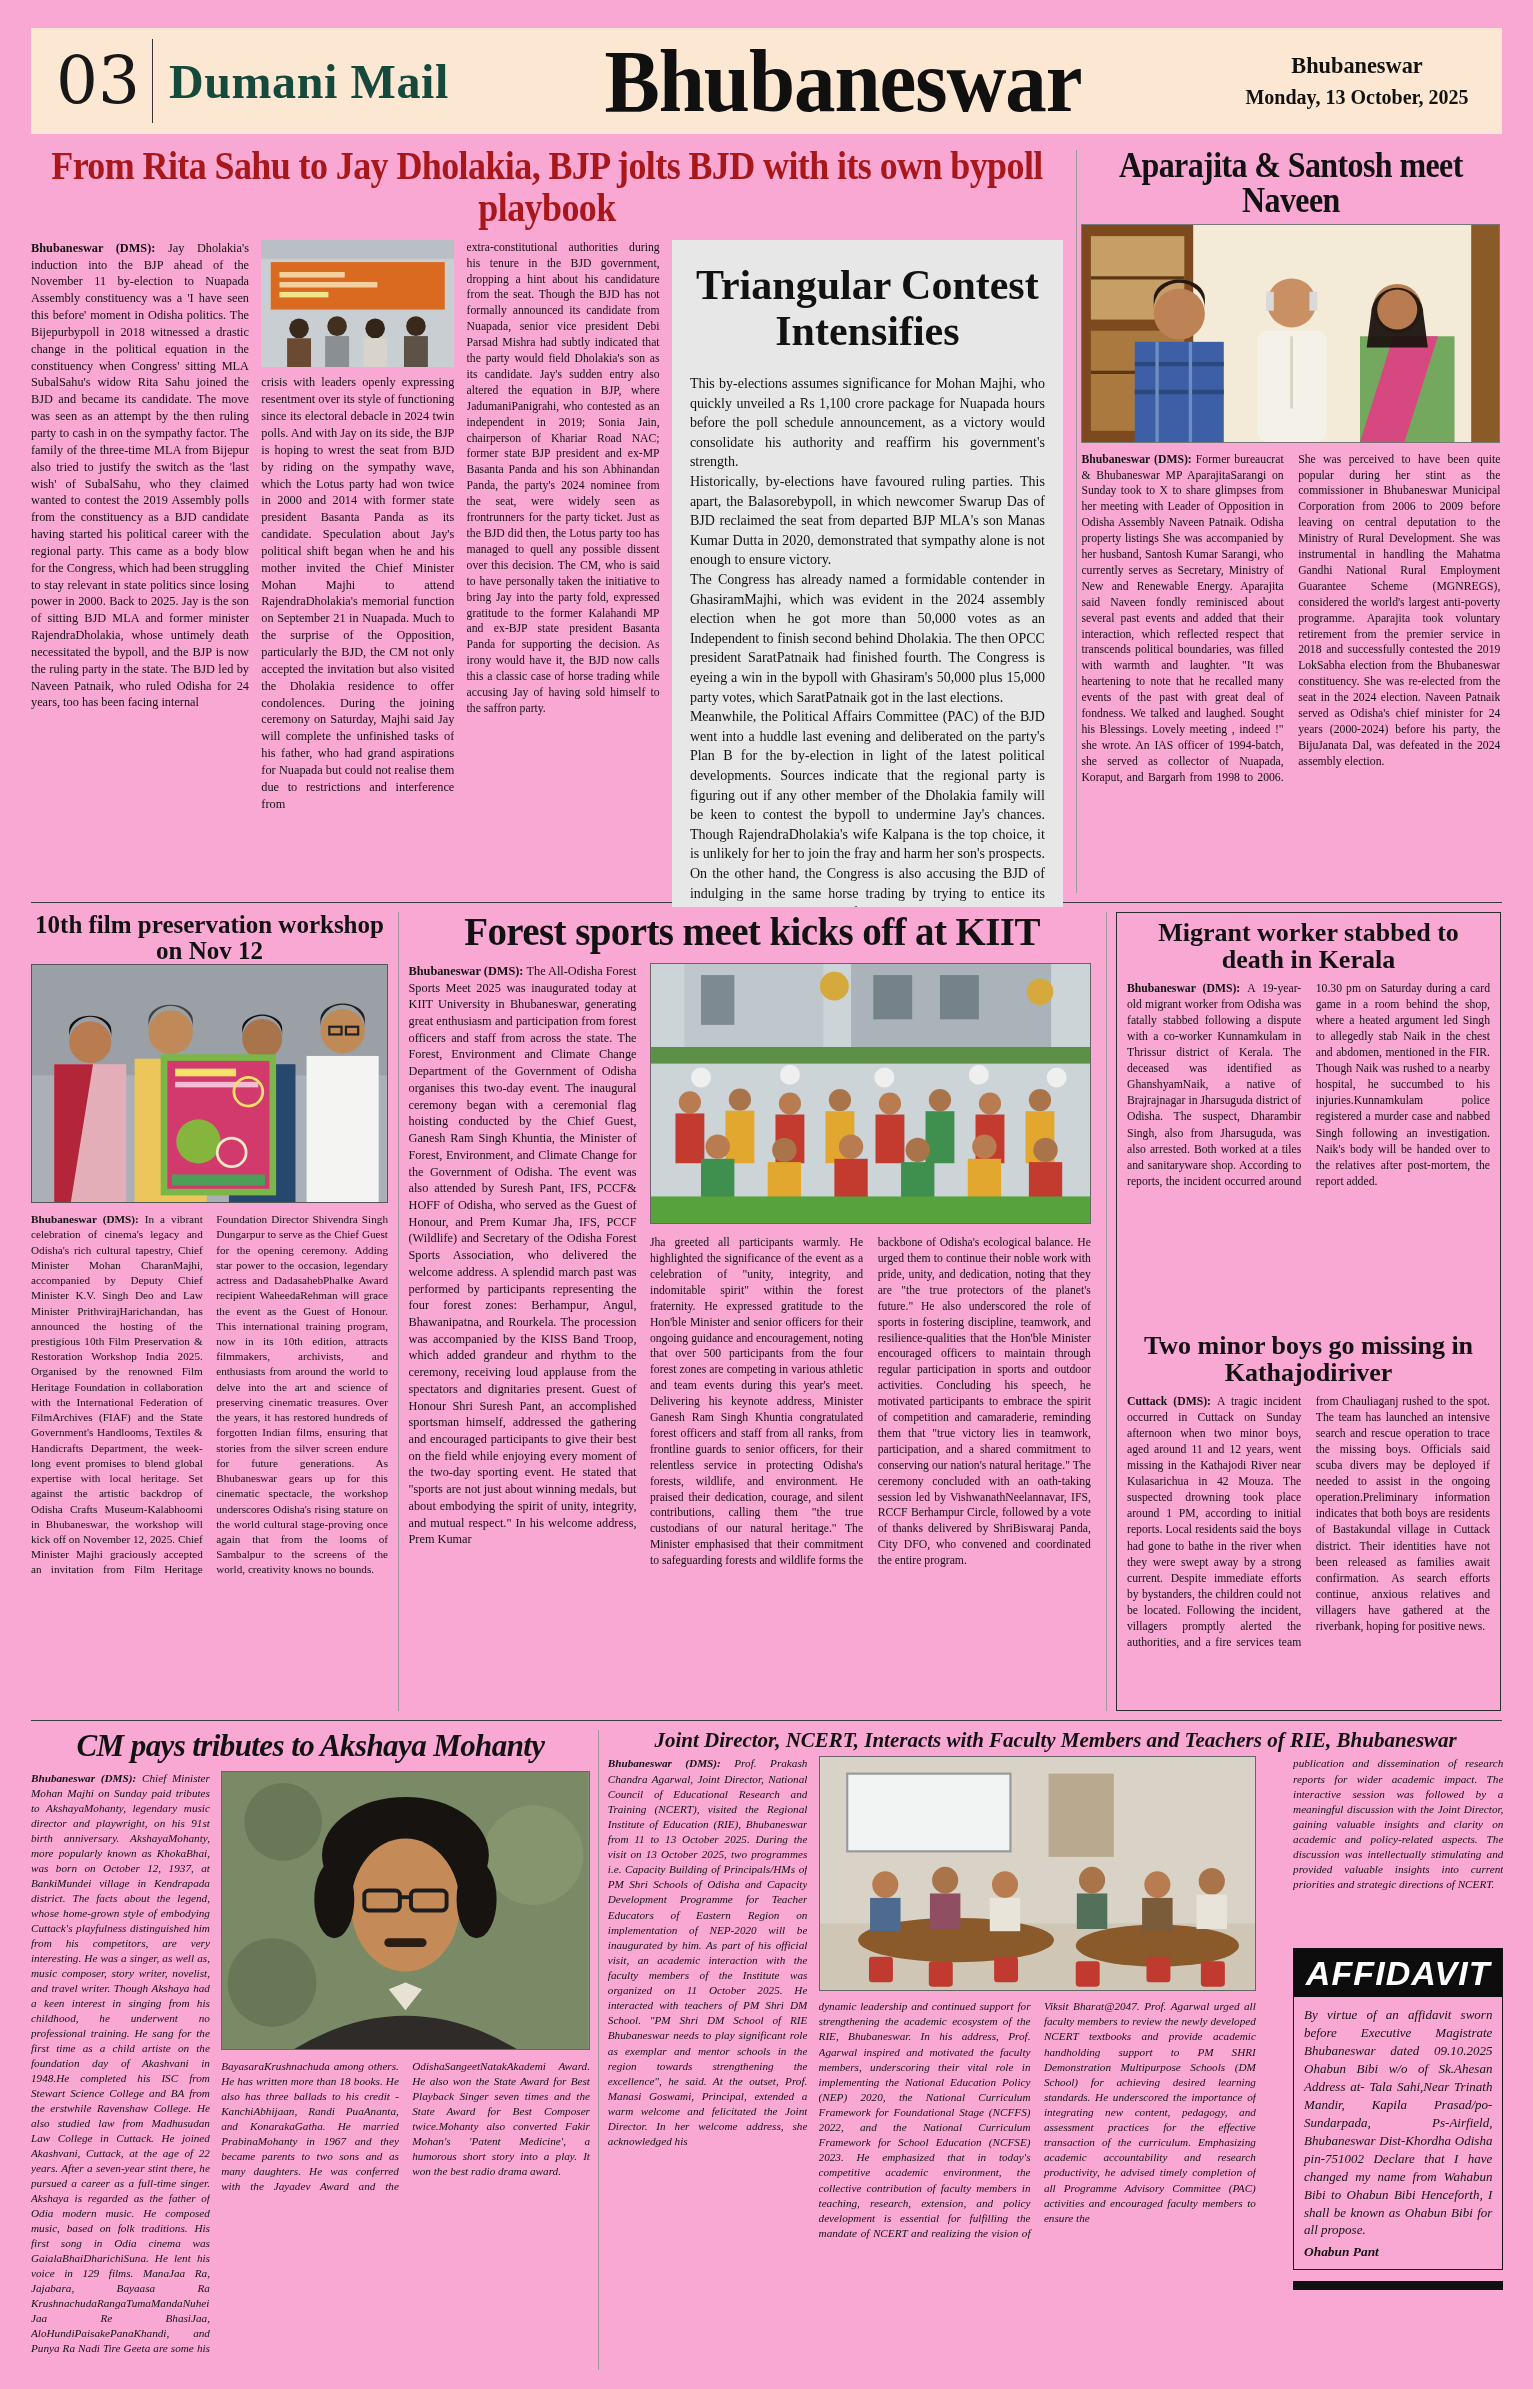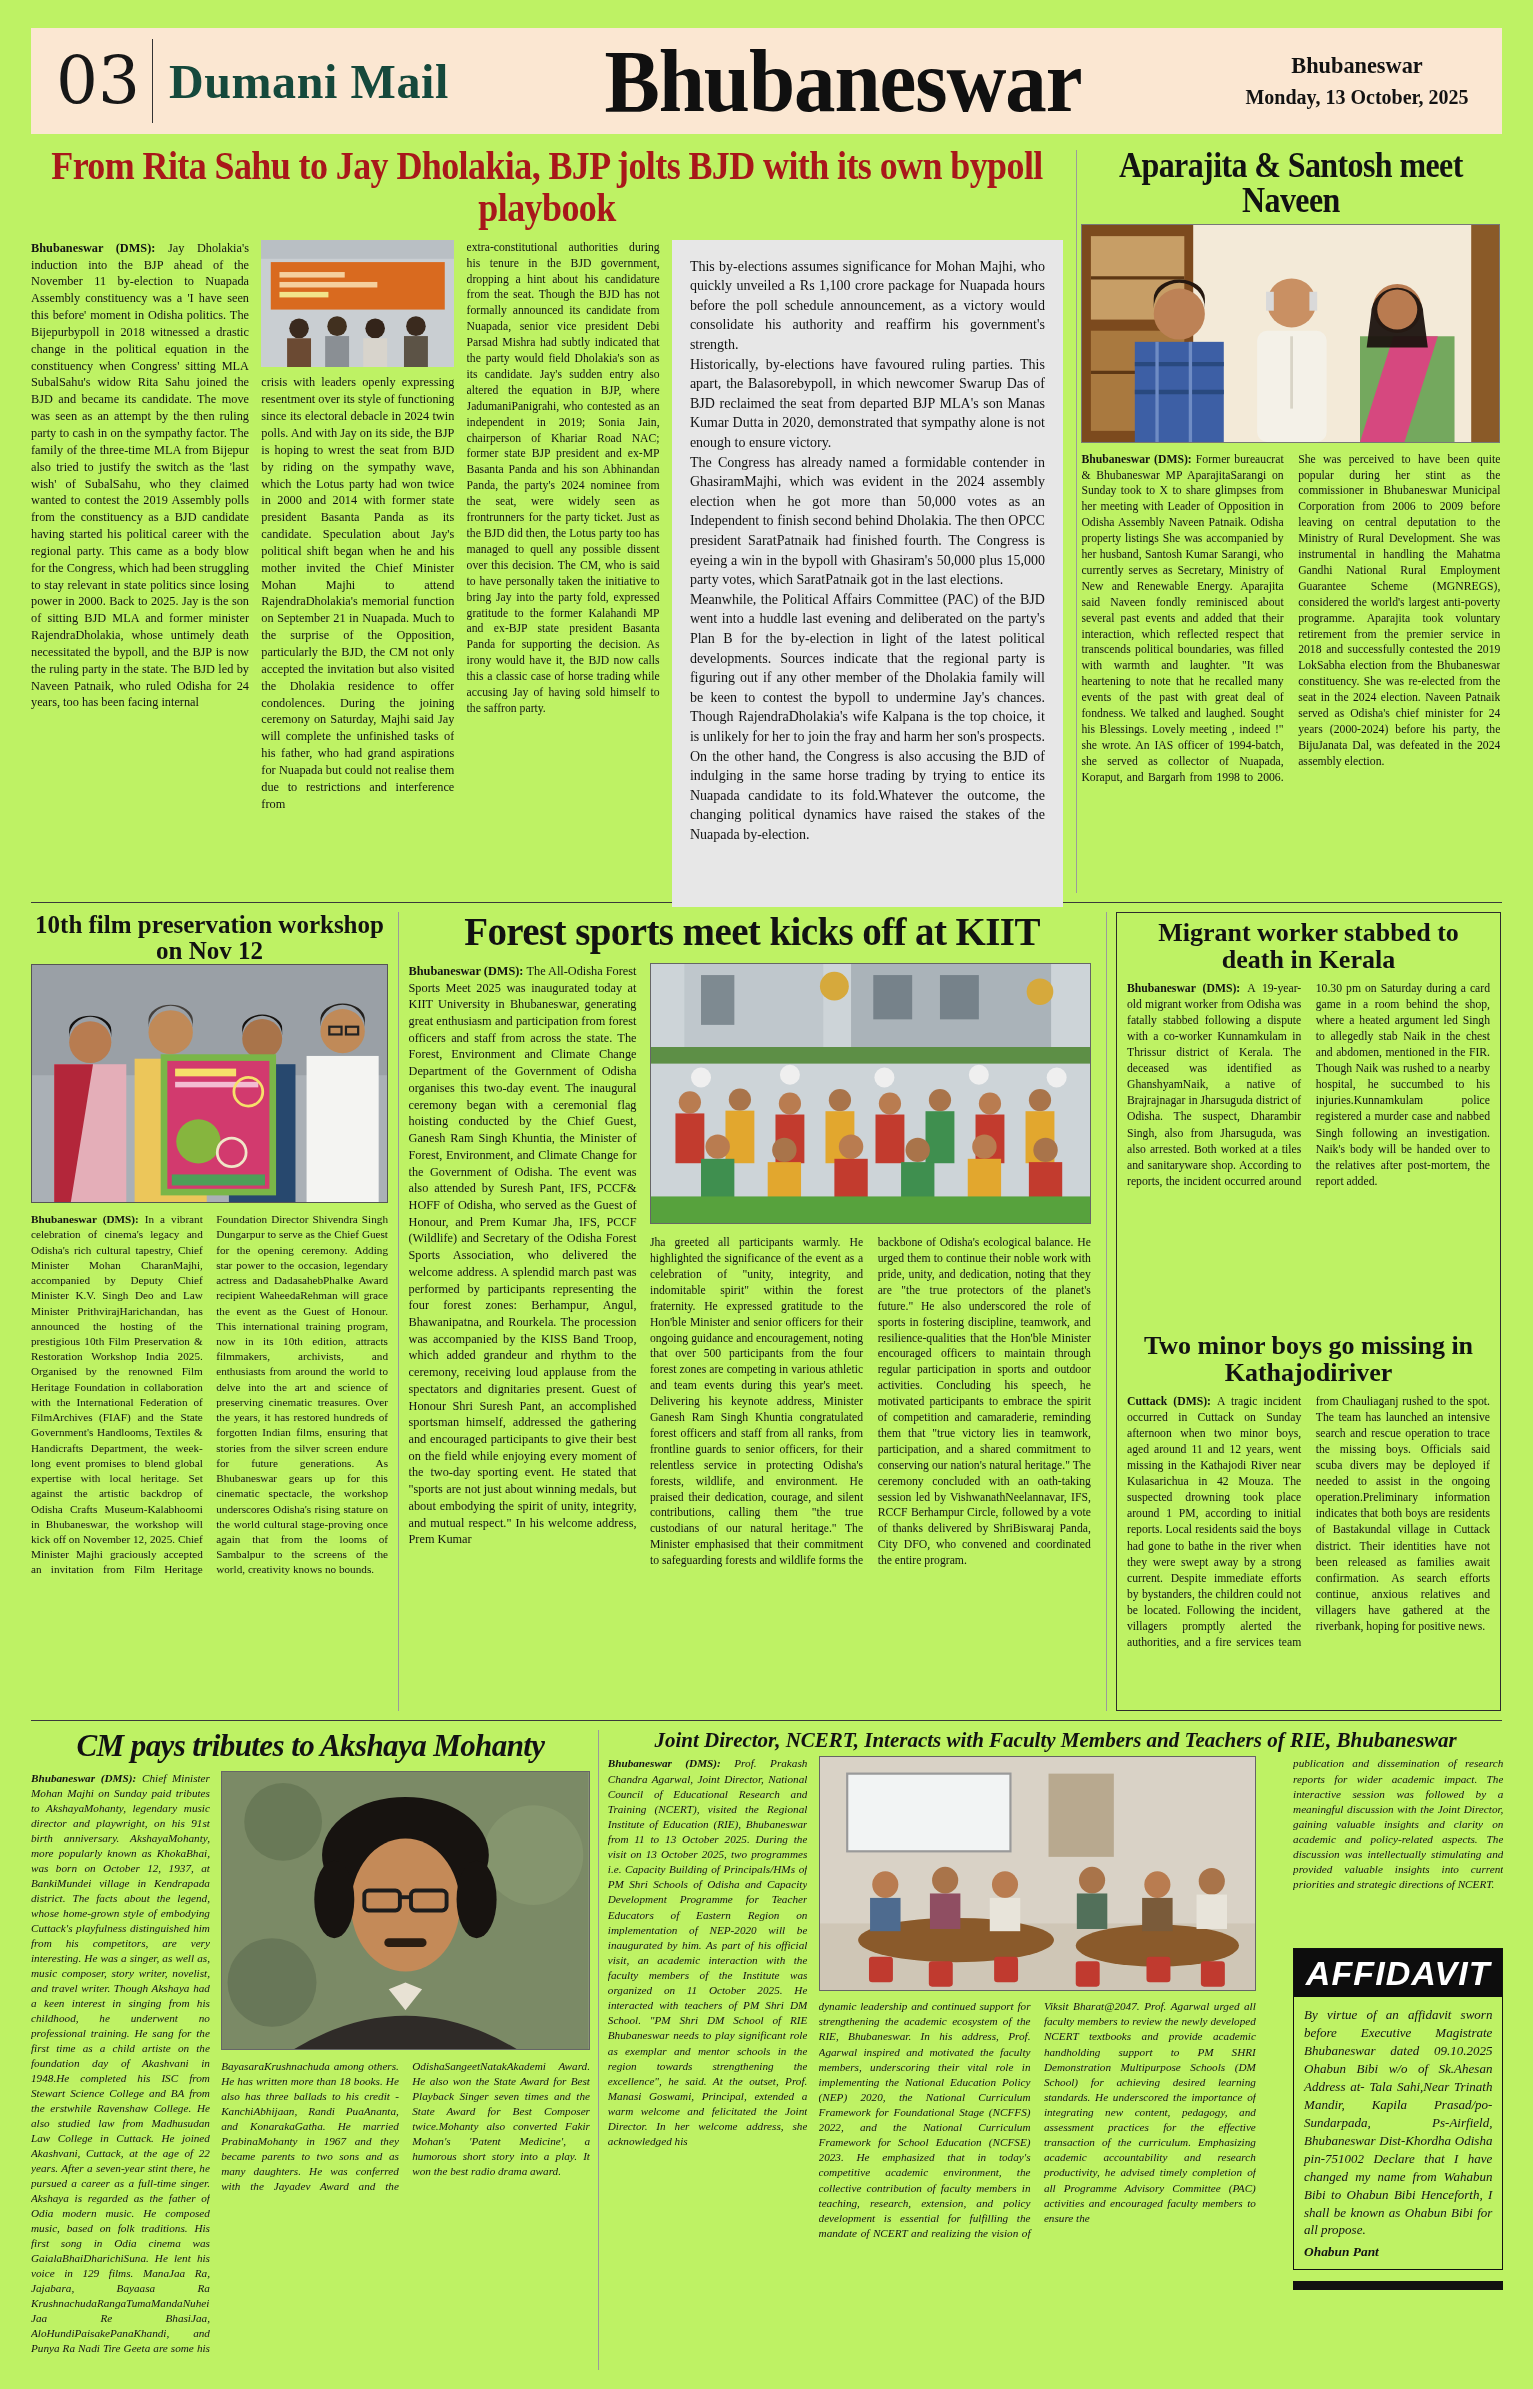--- a/index.html
+++ b/index.html
@@ -1,17 +1,17 @@
 <!DOCTYPE html>
 <html style="font-size:9px"><head>
 <meta charset="utf-8">
 <style>
   html,body{margin:0;padding:0;background:#ffffff;}
   body{width:1533px;font-family:"Liberation Serif",serif;color:#121212;}
-  .page{width:1533px;height:2389px;box-sizing:border-box;padding:28px 31px 0 31px;overflow:hidden;position:relative;background:#bef264;}
+  .page{width:1533px;height:2389px;box-sizing:border-box;padding:28px 31px 0 31px;overflow:hidden;position:relative;background:#f9a8d4;}
 
   
   .masthead{height:106px;background:#fbe7d2;display:flex;align-items:center;padding:0 25px;box-sizing:border-box;}
   .mh-pageno{font-family:"DejaVu Serif",serif;font-size:66px;font-weight:400;color:#171717;line-height:1;}
   .mh-bar{width:1.1px;height:84px;background:#333;margin:0 15.6px 0 12.3px;}
   .mh-paper{font-size:48px;font-weight:700;color:#15493c;letter-spacing:0.6px;}
   .mh-title{flex:1;text-align:center;font-size:83px;font-weight:700;color:#101010;letter-spacing:-1.1px;line-height:1;transform:scaleY(1.08);}
   .mh-right{text-align:center;width:240px;}
   .mh-ed{font-size:22.3px;font-weight:700;}
   .mh-date{font-size:20px;font-weight:700;margin-top:7.8px;}
@@ -127,20 +127,21 @@
               <circle cx="285" cy="156" r="18" fill="#3a2a1e"></circle>
                 <rect x="263" y="174" width="44" height="56" fill="#5c5346"></rect>
             </svg>
           </div>
           <p class="body"><span>crisis with leaders openly expressing resentment over its style of functioning since its electoral debacle in 2024 twin polls. And with Jay on its side, the BJP is hoping to wrest the seat from BJD by riding on the sympathy wave, which the Lotus party had won twice in 2000 and 2014 with former state president Basanta Panda as its candidate. Speculation about Jay's political shift began when he and his mother invited the Chief Minister Mohan Majhi to attend RajendraDholakia's memorial function on September 21 in Nuapada. Much to the surprise of the Opposition, particularly the BJD, the CM not only accepted the invitation but also visited the Dholakia residence to offer condolences. During the joining ceremony on Saturday, Majhi said Jay will complete the unfinished tasks of his father, who had grand aspirations for Nuapada but could not realise them due to restrictions and interference from</span></p>
         </div>
         <div class="col lead-c3">
           <p class="body"><span>extra-constitutional authorities during his tenure in the BJD government, dropping a hint about his candidature from the seat. Though the BJD has not formally announced its candidate from Nuapada, senior vice president Debi Parsad Mishra had subtly indicated that the party would field Dholakia's son as its candidate. Jay's sudden entry also altered the equation in BJP, where JadumaniPanigrahi, who contested as an independent in 2019; Sonia Jain, chairperson of Khariar Road NAC; former state BJP president and ex-MP Basanta Panda and his son Abhinandan Panda, the party's 2024 nominee from the seat, were widely seen as frontrunners for the party ticket. Just as the BJD did then, the Lotus party too has managed to quell any possible dissent over this decision. The CM, who is said to have personally taken the initiative to bring Jay into the party fold, expressed gratitude to the former Kalahandi MP and ex-BJP state president Basanta Panda for supporting the decision. As irony would have it, the BJD now calls this a classic case of horse trading while accusing Jay of having sold himself to the saffron party.</span></p>
         </div>
         <div class="graybox">
+          <h2 class="tri-head">Triangular Contest Intensifies</h2>
           <p>This by-elections assumes significance for Mohan Majhi, who quickly unveiled a Rs 1,100 crore package for Nuapada hours before the poll schedule announcement, as a victory would consolidate his authority and reaffirm his government's strength.</p>
           <p>Historically, by-elections have favoured ruling parties. This apart, the Balasorebypoll, in which newcomer Swarup Das of BJD reclaimed the seat from departed BJP MLA's son Manas Kumar Dutta in 2020, demonstrated that sympathy alone is not enough to ensure victory.</p>
           <p>The Congress has already named a formidable contender in GhasiramMajhi, which was evident in the 2024 assembly election when he got more than 50,000 votes as an Independent to finish second behind Dholakia. The then OPCC president SaratPatnaik had finished fourth. The Congress is eyeing a win in the bypoll with Ghasiram's 50,000 plus 15,000 party votes, which SaratPatnaik got in the last elections.</p>
           <p>Meanwhile, the Political Affairs Committee (PAC) of the BJD went into a huddle last evening and deliberated on the party's Plan B for the by-election in light of the latest political developments. Sources indicate that the regional party is figuring out if any other member of the Dholakia family will be keen to contest the bypoll to undermine Jay's chances. Though RajendraDholakia's wife Kalpana is the top choice, it is unlikely for her to join the fray and harm her son's prospects. On the other hand, the Congress is also accusing the BJD of indulging in the same horse trading by trying to entice its Nuapada candidate to its fold.Whatever the outcome, the changing political dynamics have raised the stakes of the Nuapada by-election.</p>
         </div>
       </div>
     </div>
 
     <div class="right-article">
       <h2 class="apj-head">Aparajita &amp; Santosh meet Naveen</h2>

